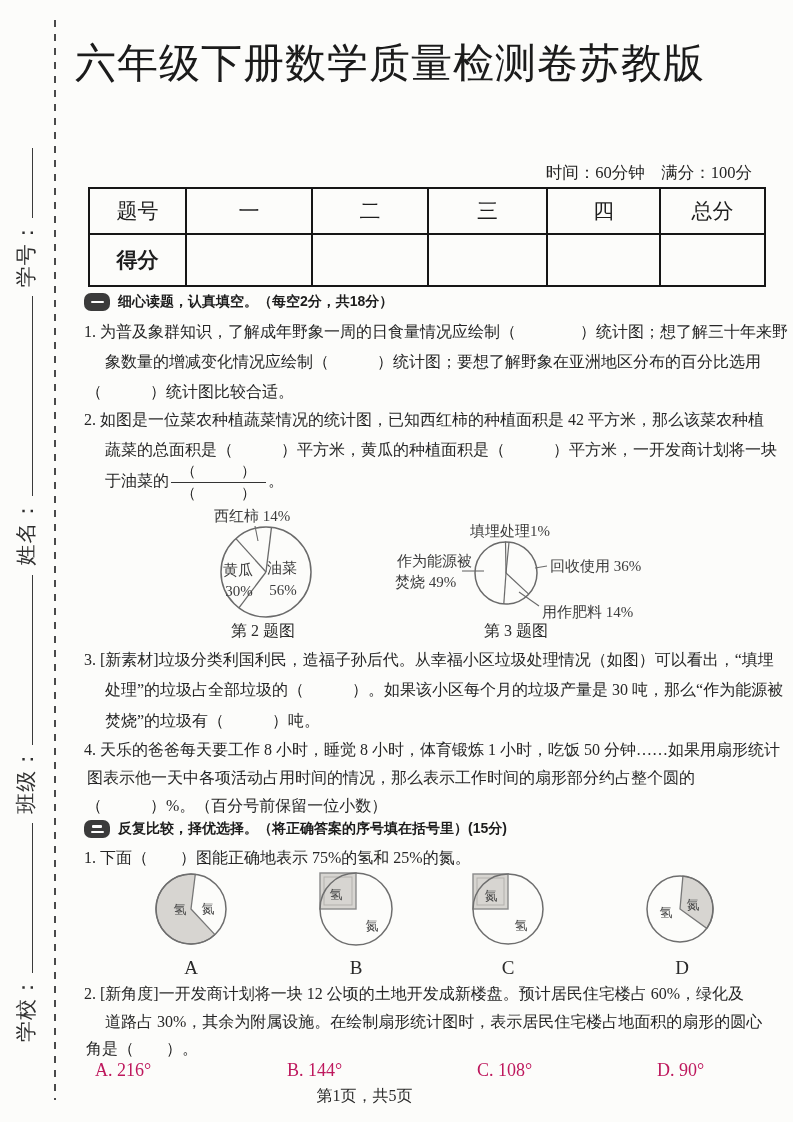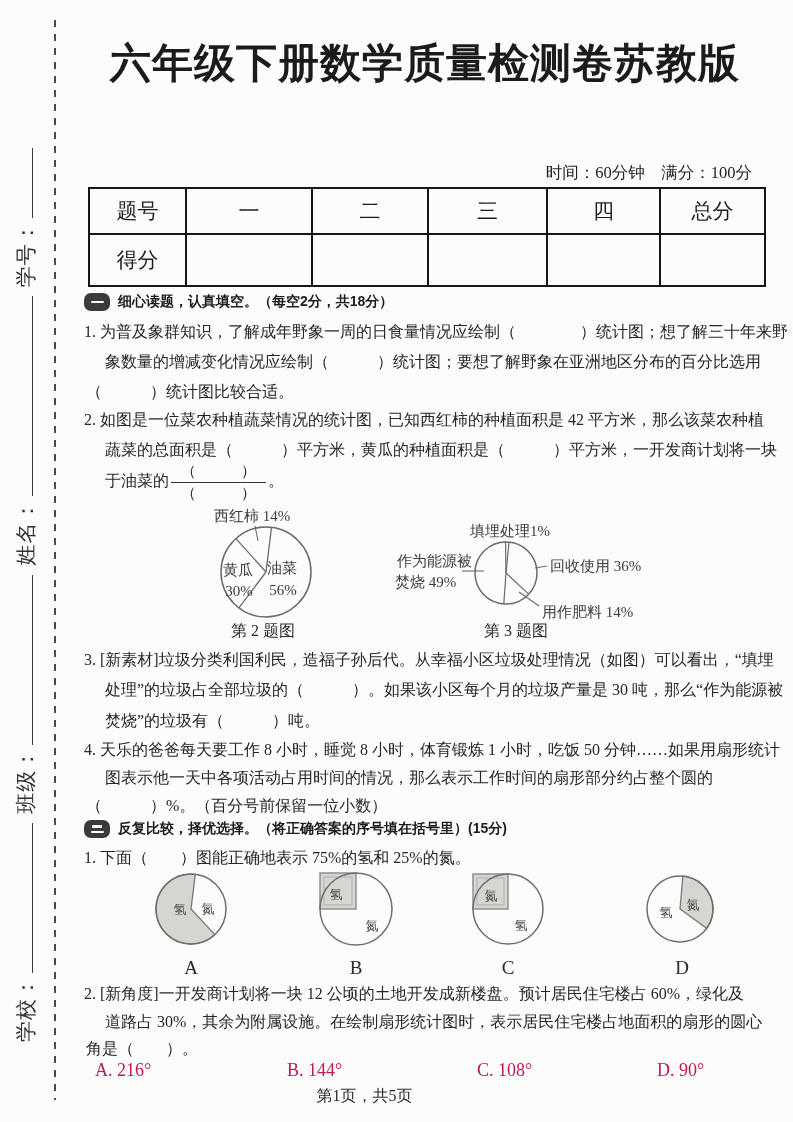--- a/index.html
+++ b/index.html
@@ -6,31 +6,31 @@
   .page{position:relative;width:793px;height:1122px;background:#fcfcfa;overflow:hidden;
         font-family:"Liberation Serif","DejaVu Serif",serif;color:#262626;}
   
   .seal-dash{position:absolute;left:54px;top:20px;width:2px;height:1080px;
      background:repeating-linear-gradient(to bottom,#4a4a4a 0 7px,transparent 7px 14px);}
   .margin-strip{position:absolute;left:12px;top:1042px;transform:rotate(-90deg);
      transform-origin:0 0;white-space:nowrap;font-size:21px;color:#2f2f2f;letter-spacing:1px;}
   .margin-strip .wline{display:inline-block;height:5px;border-bottom:1.6px solid #3a3a3a;
      margin:0 3px;vertical-align:baseline;}
   
-  .title{position:absolute;left:75px;top:36px;width:700px;text-align:center;
-     font-size:41px;font-weight:bold;color:#1b1b1b;letter-spacing:1px;white-space:nowrap;}
+  .title{position:absolute;left:75px;top:36px;width:700px;text-align:left;
+     font-size:41px;font-weight:normal;color:#1b1b1b;letter-spacing:1px;white-space:nowrap;}
   .subtitle{position:absolute;left:75px;top:98px;width:700px;text-align:center;
      font-size:33px;font-weight:bold;color:#1e1e1e;white-space:nowrap;}
   .meta{position:absolute;right:41px;top:162px;font-size:16.5px;color:#222;white-space:nowrap;padding-left:44px;}
   
   table.score{position:absolute;left:88px;top:187px;border-collapse:collapse;table-layout:fixed;}
   table.score td{border:2.6px solid #161616;text-align:center;font-size:21px;color:#1d1d1d;
      padding:0;}
   table.score tr.r1 td{height:44px;}
-  table.score tr.r2 td{height:50px;}
+  table.score tr.r2 td{height:50px;font-weight:bold;}
   
   .sec-head{position:absolute;display:flex;align-items:center;gap:8px;
      font-family:"Liberation Sans","DejaVu Sans",sans-serif;font-weight:bold;
      font-size:14px;color:#1c1c1c;white-space:nowrap;}
   .badge{width:26px;height:18px;border-radius:7px;background:#3b3b3b;display:flex;
      flex-direction:column;align-items:center;justify-content:center;gap:3px;flex:none;}
   .badge .bar{width:13px;height:2.6px;background:#fdfdfd;border-radius:1px;}
   .badge .bar.short{width:10px;}
   .ln{position:absolute;font-size:16px;white-space:nowrap;color:#262626;}
   .frac{display:inline-block;text-align:center;vertical-align:middle;margin:0 2px;}
@@ -130,21 +130,21 @@
     <text x="10" y="87" class="plabel">焚烧 49%</text>
     <text x="157" y="117" class="plabel">用作肥料 14%</text>
     <text x="131" y="136" text-anchor="middle" class="figcap">第 3 题图</text>
   </svg>
 
   <div class="ln" style="left:84px;top:650px">3. [新素材]垃圾分类利国利民，造福子孙后代。从幸福小区垃圾处理情况（如图）可以看出，“填埋</div>
   <div class="ln" style="left:105px;top:680px">处理”的垃圾占全部垃圾的（　　　）。如果该小区每个月的垃圾产量是 30 吨，那么“作为能源被</div>
   <div class="ln" style="left:105px;top:711px">焚烧”的垃圾有（　　　）吨。</div>
 
   <div class="ln" style="left:84px;top:740px">4. 天乐的爸爸每天要工作 8 小时，睡觉 8 小时，体育锻炼 1 小时，吃饭 50 分钟……如果用扇形统计</div>
-  <div class="ln" style="left:105px;top:768px">图表示他一天中各项活动占用时间的情况，那么表示工作时间的扇形部分约占整个圆的</div>
+  <div class="ln" style="left:87px;top:768px">图表示他一天中各项活动占用时间的情况，那么表示工作时间的扇形部分约占整个圆的</div>
   <div class="ln" style="left:86px;top:796px">（　　　）%。（百分号前保留一位小数）</div>
 
   <div class="sec-head" style="left:84px;top:820px">
     <span class="badge">
         <span class="bar short"></span>
         <span class="bar"></span>
       </span>
     <span>反复比较，择优选择。（将正确答案的序号填在括号里）(15分)</span>
   </div>
 

